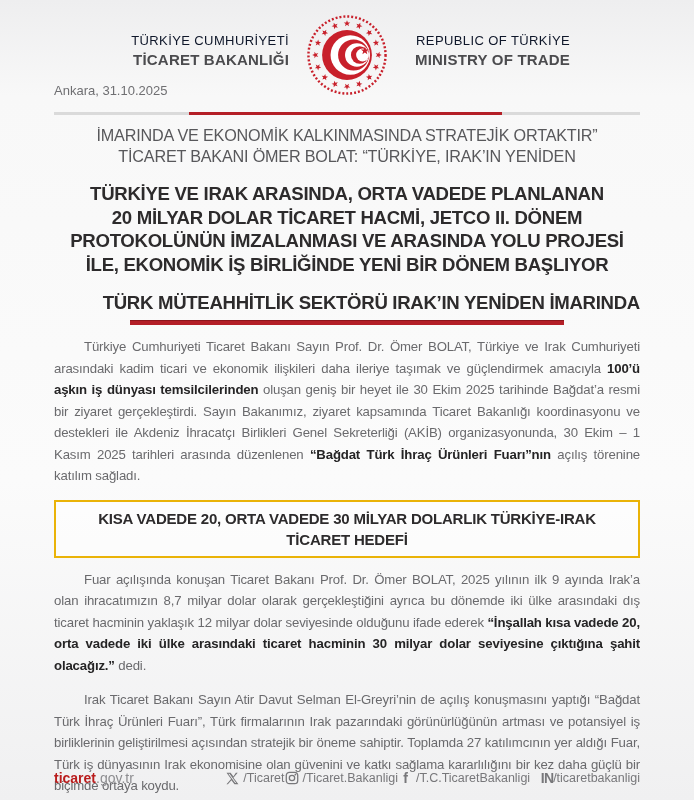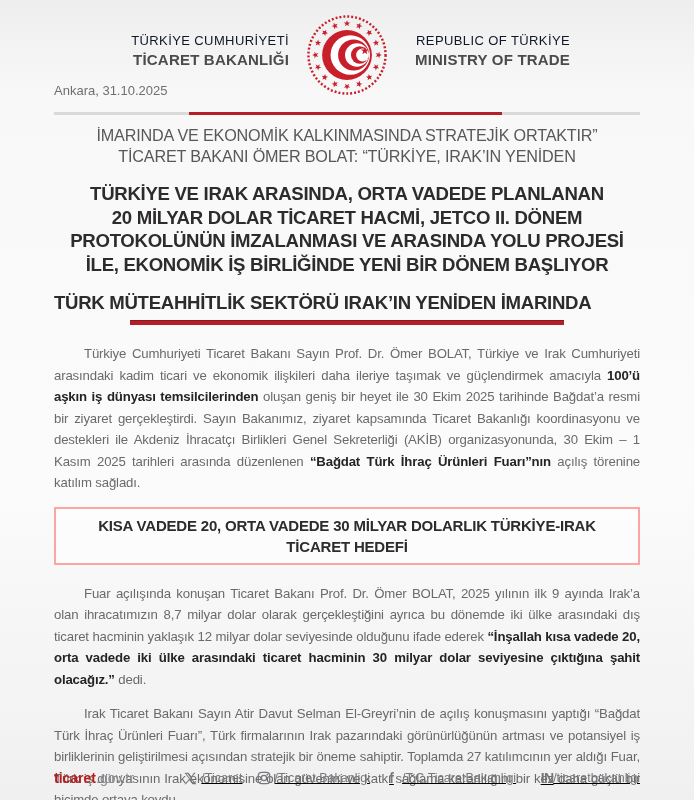--- a/index.html
+++ b/index.html
@@ -18,34 +18,34 @@
   .h-line1{font-size:13px;letter-spacing:.4px;color:#0f172a;}
   .h-line2{font-size:15px;font-weight:700;letter-spacing:.2px;color:#4b4b4e;margin-top:3px;}
   .logo{position:absolute;left:50%;transform:translateX(-50%);top:8px;}
   .dateline{position:absolute;left:0;bottom:14px;font-size:13px;color:#6f6f72;}
   .ruleline{position:relative;height:3px;background:#dadada;margin-top:0;}
   .ruleline .red{position:absolute;left:23%;width:53.5%;top:0;height:3px;background:#b41f27;}
 
   
   .kicker{margin-top:10px;text-align:center;color:#58585b;font-size:16.2px;line-height:21px;letter-spacing:-0.2px;}
   .main-head{margin-top:15px;text-align:center;color:#2d2b2c;font-size:18.6px;font-weight:700;line-height:23.5px;letter-spacing:-0.3px;}
-  .sub-head{margin-top:15px;text-align:left;color:#2d2b2c;font-size:18.6px;font-weight:700;line-height:23px;letter-spacing:-0.3px;}
+  .sub-head{margin-top:15px;text-align:right;color:#2d2b2c;font-size:18.6px;font-weight:700;line-height:23px;letter-spacing:-0.3px;}
   .divider{margin:6px auto 0;width:434px;height:4px;background:#b41f27;border-top:1px solid #8e161c;}
 
   
-  .para{margin-top:18px;text-align:justify;text-indent:30px;font-size:13.2px;line-height:21.5px;letter-spacing:-0.15px;color:#6a6a6d;}
+  .para{margin-top:11px;text-align:justify;text-indent:30px;font-size:13.2px;line-height:21.5px;letter-spacing:-0.15px;color:#6a6a6d;}
   .para .b{font-weight:700;color:#252425;}
-  .callout{margin:7px auto 0;border:2px solid #fca5a5;padding:6px 18px;text-align:center;
+  .callout{margin:7px auto 0;border:2px solid #eab308;padding:6px 18px;text-align:center;
     font-size:15px;font-weight:700;color:#2d2b2c;line-height:21px;letter-spacing:-0.2px;background:rgba(255,255,255,.5);}
 
   
   .footer{position:absolute;left:54px;right:54px;bottom:14px;display:flex;justify-content:space-between;align-items:center;}
   .site{font-size:14px;color:#8d8d90;}
   .site .b{font-weight:700;color:#b91c1c;}
-  .socials{display:flex;align-items:flex-start;gap:14px;text-decoration:underline;}
+  .socials{display:flex;align-items:flex-start;}
   .soc{display:flex;align-items:center;gap:3px;font-size:12.5px;color:#77777a;}
   .soc .glyph{display:inline-flex;align-items:center;justify-content:center;width:15px;height:15px;}
   .soc .letter{font-weight:700;font-size:14px;color:#77777a;line-height:15px;}
   svg{display:block;}
 </style>
 </head>
 <body>
 
 <div class="page">
 

